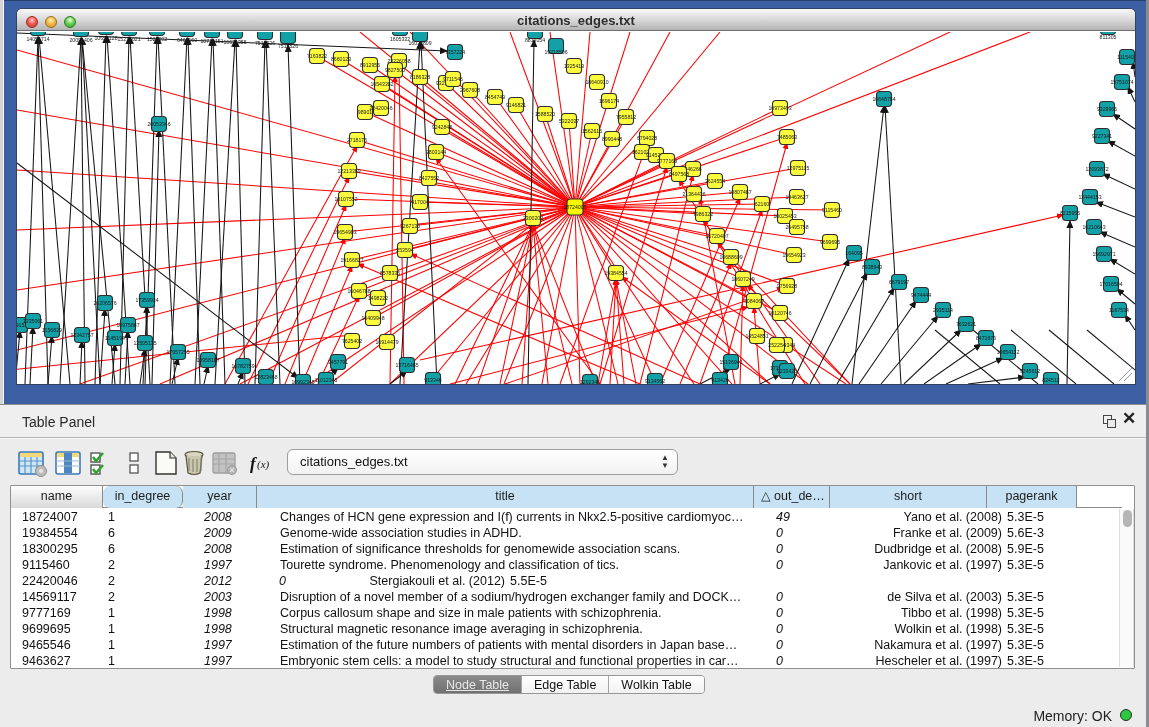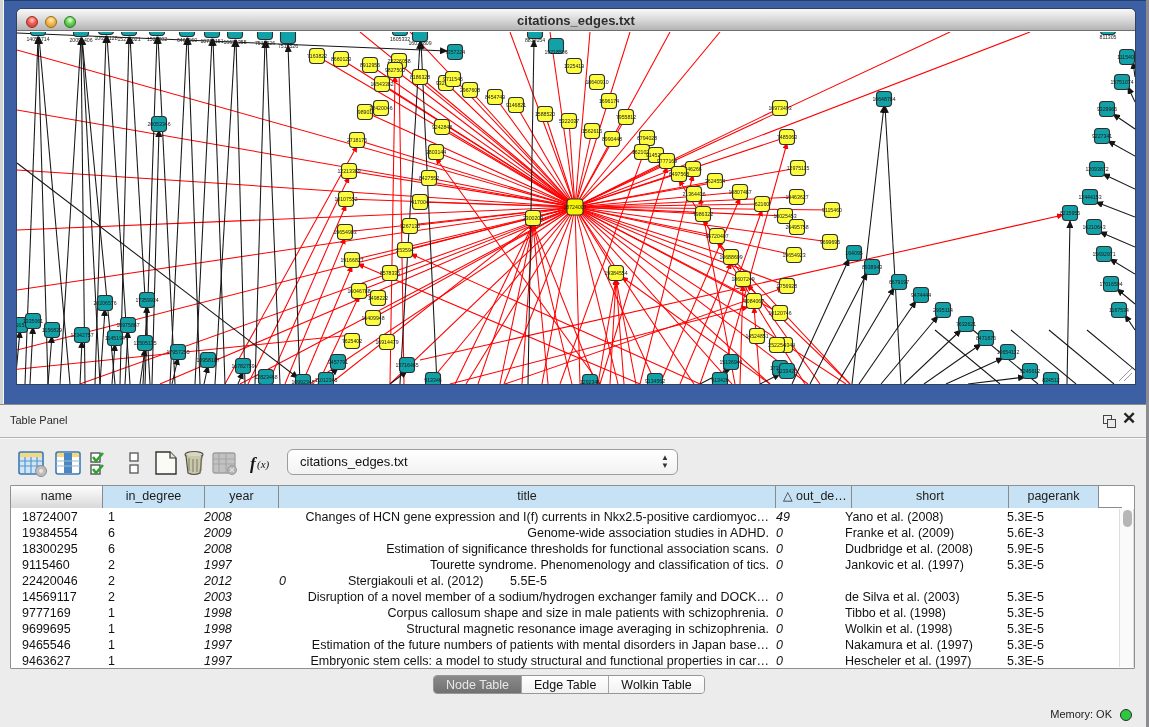--- a/index.html
+++ b/index.html
@@ -12,45 +12,45 @@
   background:linear-gradient(#f9f9f9, #d6d6d6 55%, #b4b4b4); border-bottom:1px solid #6f6f6f; }
 #title { position:absolute; width:100%; text-align:center; top:4px; font-size:13px; font-weight:bold; color:#2e2e2e; }
 .tl { position:absolute; top:6.5px; width:12px; height:12px; border-radius:50%; }
 #tl1 { left:9px; background:radial-gradient(circle at 50% 32%, #ffb7b3 8%, #f05b51 45%, #c33830); border:.5px solid #9c2b24;}
 #tl2 { left:28px; background:radial-gradient(circle at 50% 32%, #ffe9b0 8%, #f7b748 45%, #d3912a); border:.5px solid #9a6c1b;}
 #tl3 { left:47px; background:radial-gradient(circle at 50% 32%, #d8f8c8 8%, #67cf58 45%, #35a52c); border:.5px solid #2a7d1f;}
 #canvas { position:absolute; left:0; top:23px; width:1118px; height:352px; background:#fff; overflow:hidden; }
 #net { position:absolute; left:0; top:0; }
 #tablepanel { position:absolute; left:0; top:404px; width:1149px; height:323px; background:#ececec; border-top:1px solid #8d8d8d; }
 #tp-strip { position:absolute; left:0; top:0; width:1149px; height:33px; background:#efefef; border-bottom:1px solid #b3b3b3; box-shadow:0 1px 0 #fafafa; }
-#tp-title { position:absolute; left:10px; top:9px; font-size:11px; color:#2a2a2a; }
+#tp-title { position:absolute; left:22px; top:9px; font-size:14px; color:#2a2a2a; }
 #tp-float { position:absolute; left:1103px; top:10px; width:9px; height:9px; border:1.4px solid #444; }
 #tp-float:before { content:''; position:absolute; left:3.4px; top:3.4px; width:7px; height:7px; border:1.4px solid #444; background:#e9e9e9; }
 #tp-close { position:absolute; left:1122px; top:3px; font-size:17px; font-weight:bold; color:#222; }
 #toolbar { position:absolute; left:0; top:40px; width:1149px; height:38px; }
 #combo { position:absolute; left:287px; top:44px; width:391px; height:26px; background:linear-gradient(#ffffff,#f2f2f2); border:1px solid #9d9d9d; border-radius:6px; font-size:13px; color:#111; line-height:24px; padding-left:12px; }
 #combo .step { position:absolute; right:8px; top:4px; font-size:8px; color:#333; line-height:8px; text-align:center; }
 #tbl { position:absolute; left:10px; top:80px; width:1125px; height:184px; overflow:hidden; background:#fff; border:1px solid #909090; border-radius:1px; }
 #thead { position:absolute; left:0; top:0; width:1111px; height:22px; border-bottom:1px solid #8a8a8a; display:flex; font-size:12.5px; color:#1c1c1c; }
 #thead .h { border-right:1px solid #8a8a8a; text-align:center; line-height:21px; height:22px; white-space:nowrap; overflow:hidden; background:#c6e2f4; }
 #thead .h0 { width:92px; background:linear-gradient(#fdfdfd,#d9d9d9); }
-#thead .h1 { width:102px; } #thead .h2 { width:74px; } #thead .h3 { width:497px; }
+#thead .h1 { width:80px;border-radius:7px; } #thead .h2 { width:74px; } #thead .h3 { width:497px; }
 #thead .h4 { width:76px; text-align:left; padding-left:7px;} #thead .h5 { width:157px; } #thead .h6 { width:90px; }
 #tbody { position:absolute; left:7px; top:23px; width:1104px; font-size:12.5px; color:#111; }
 .tr { display:flex; height:16px; line-height:16px; white-space:nowrap; }
 .tr > div { overflow:hidden; }
 .c0 { width:85px; padding-left:4px; } .c1 { width:95px; padding-left:5px; } .c2 { width:74px; padding-left:6px;font-style:italic; }
-.c3 { width:497px; padding-left:8px;text-align:right; } .c4 { width:76px; padding-left:7px;font-style:italic; } .c5 { width:157px; text-align:left; } .c6 { width:90px; padding-left:5px; }
+.c3 { width:497px; padding-left:8px; } .c4 { width:76px; padding-left:7px;font-style:italic; } .c5 { width:157px; text-align:right; } .c6 { width:90px; padding-left:5px; }
 #vscroll { position:absolute; left:1108px; top:23px; width:15px; height:158px; background:#fafafa; border-left:1px solid #dcdcdc; border-right:1px solid #dcdcdc; }
 #vthumb { position:absolute; left:3px; top:1px; width:9px; height:17px; background:#b6b6b6; border-radius:5px; }
 #tabs { position:absolute; left:433px; top:270px; height:19px; display:flex; border:1px solid #979797; border-radius:4px; overflow:hidden; font-size:12.5px; }
 #tabs .seg { height:19px; line-height:18px; padding:0 12px; background:linear-gradient(#ffffff,#f0f0f0); color:#111; border-right:1px solid #a5a5a5; }
-#tabs .on { background:linear-gradient(#8a8a8a,#6e6e6e); color:#e8e8e8; }
+#tabs .on { background:linear-gradient(#8a8a8a,#6e6e6e); color:#e8e8e8;text-decoration:underline; }
 #tabs .seg:last-child { border-right:none; }
-#memory { position:absolute; right:37px; top:303px; font-size:11px; color:#222; }
+#memory { position:absolute; right:37px; top:303px; font-size:14px; color:#222; }
 #memled { position:absolute; left:1120px; top:304px; width:12px; height:12px; border-radius:50%; background:#2ec840; border:1px solid #2c2c2c; }
 </style></head>
 <body>
 <div id="leftsliver"></div>
 <div id="rightstrip"></div>
 <div id="topnavy"></div>
 <div id="deskblue"></div>
 <div id="win">
   <div id="titlebar">
     <div id="title">citations_edges.txt</div>
@@ -613,21 +613,21 @@
           <div class="c2">2009</div>
           <div class="c3">Genome-wide association studies in ADHD.</div>
           <div class="c4">0</div>
           <div class="c5">Franke et al. (2009)</div>
           <div class="c6">5.6E-3</div>
         </div>
 <div class="tr">
           <div class="c0">18300295</div>
           <div class="c1">6</div>
           <div class="c2">2008</div>
-          <div class="c3">Estimation of significance thresholds for functional association scans.</div>
+          <div class="c3">Estimation of significance thresholds for genomewide association scans.</div>
           <div class="c4">0</div>
           <div class="c5">Dudbridge et al. (2008)</div>
           <div class="c6">5.9E-5</div>
         </div>
 <div class="tr">
           <div class="c0">9115460</div>
           <div class="c1">2</div>
           <div class="c2">1997</div>
           <div class="c3">Tourette syndrome. Phenomenology and classification of tics.</div>
           <div class="c4">0</div>

